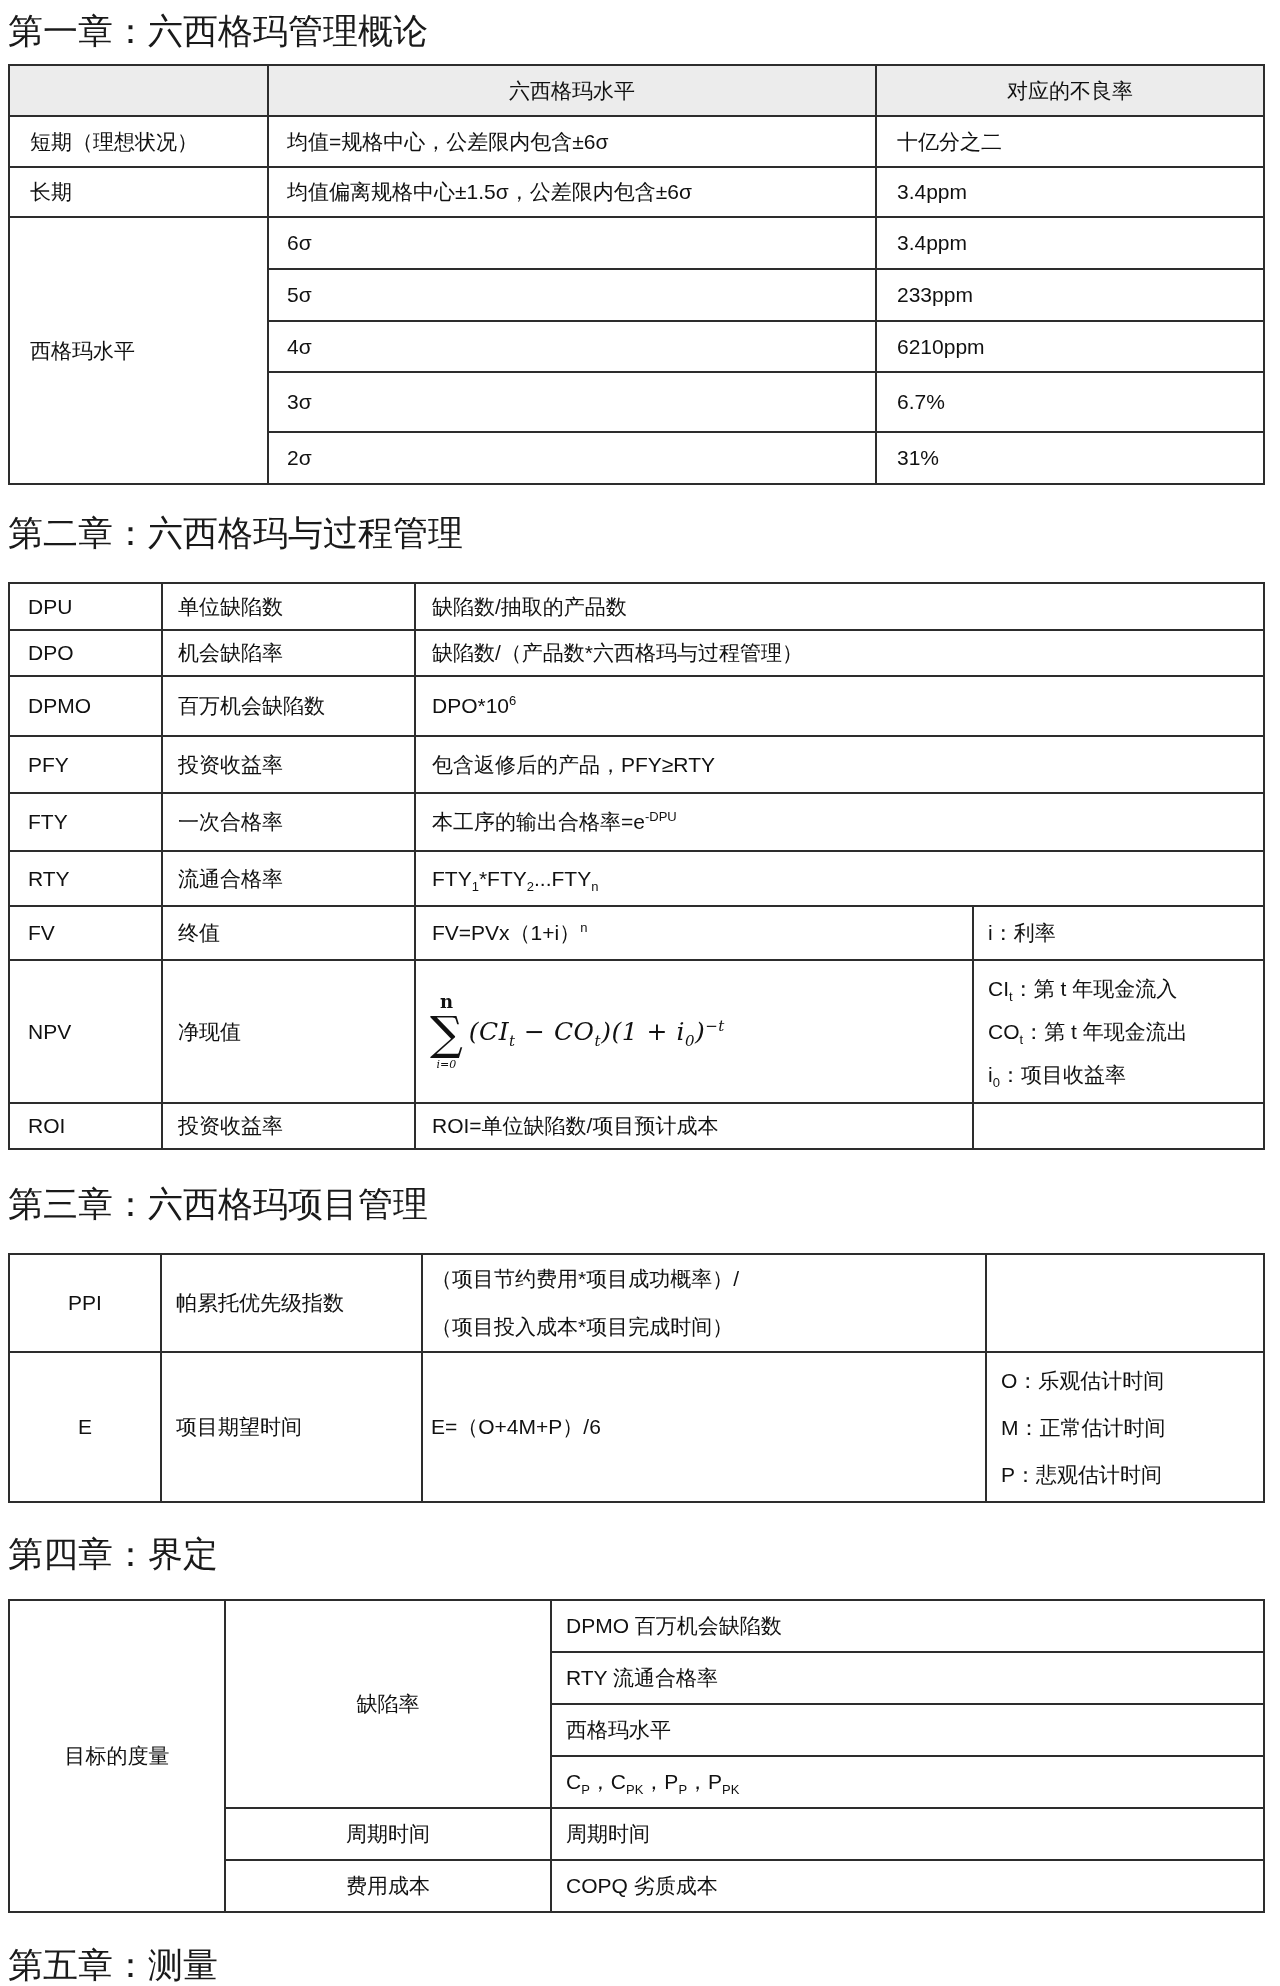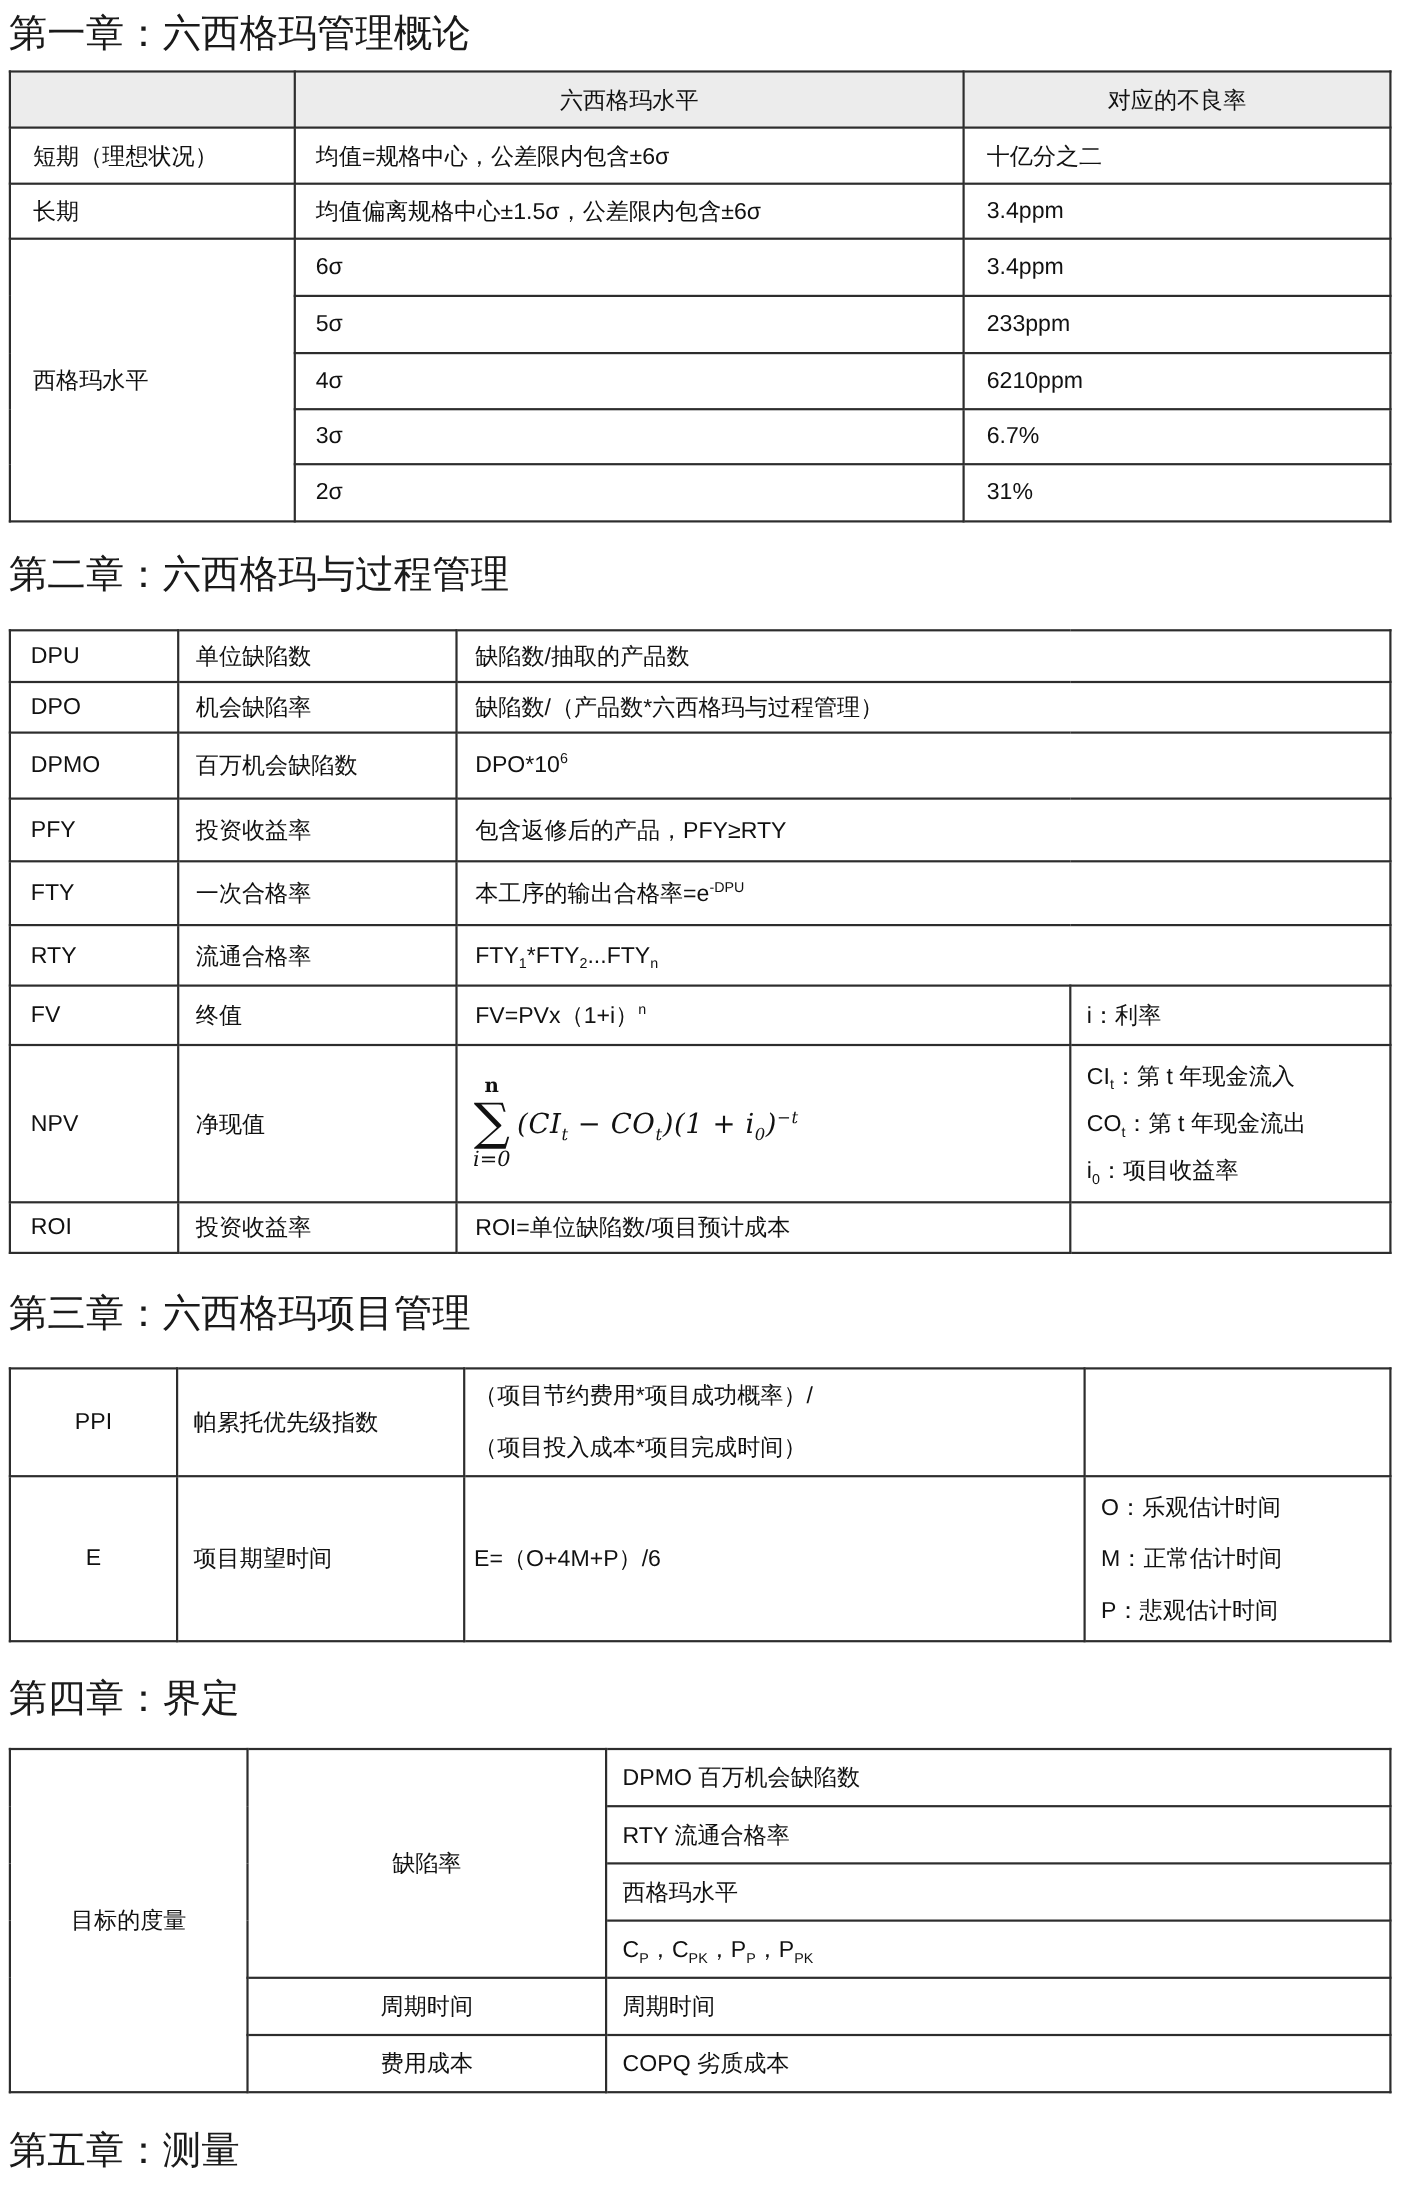--- a/index.html
+++ b/index.html
@@ -28,21 +28,21 @@
   sup{font-size:13px;vertical-align:super;line-height:0;}
   sub{font-size:13px;vertical-align:sub;line-height:0;}
   .lines2{line-height:48px;}
   .lines43{line-height:43px;}
   .lines47{line-height:47px;}
   
   .math{display:flex;align-items:center;font-family:"DejaVu Serif",serif;font-style:italic;padding-left:14px;}
   .sigma-block{display:flex;flex-direction:column;align-items:center;line-height:1;}
   .sigma-top{font-style:normal;font-weight:bold;font-size:18px;margin-bottom:2px;}
   .sigma-sym{font-style:normal;font-size:46px;line-height:0.9;}
-  .sigma-bot{font-size:19px;margin-top:4px;}
+  .sigma-bot{font-size:11px;margin-top:4px;}
   .math-body{font-size:25px;margin-left:6px;letter-spacing:0.5px;}
   .math-body sup,.math-body sub,.sigma-bot sub{font-size:15px;}
 </style>
 </head>
 <body>
 
 <div class="wrap">
 
   <div class="chapter c1">第一章：六西格玛管理概论</div>
 
@@ -74,21 +74,21 @@
       <td class="pl20">3.4ppm</td>
     </tr>
     <tr style="height:52px">
       <td class="pl18">5σ</td>
       <td class="pl20">233ppm</td>
     </tr>
     <tr style="height:51px">
       <td class="pl18">4σ</td>
       <td class="pl20">6210ppm</td>
     </tr>
-    <tr style="height:50px">
+    <tr style="height:60px">
       <td class="pl18">3σ</td>
       <td class="pl20">6.7%</td>
     </tr>
     <tr style="height:52px">
       <td class="pl18">2σ</td>
       <td class="pl20">31%</td>
     </tr>
   </tbody>
     </table>
 

